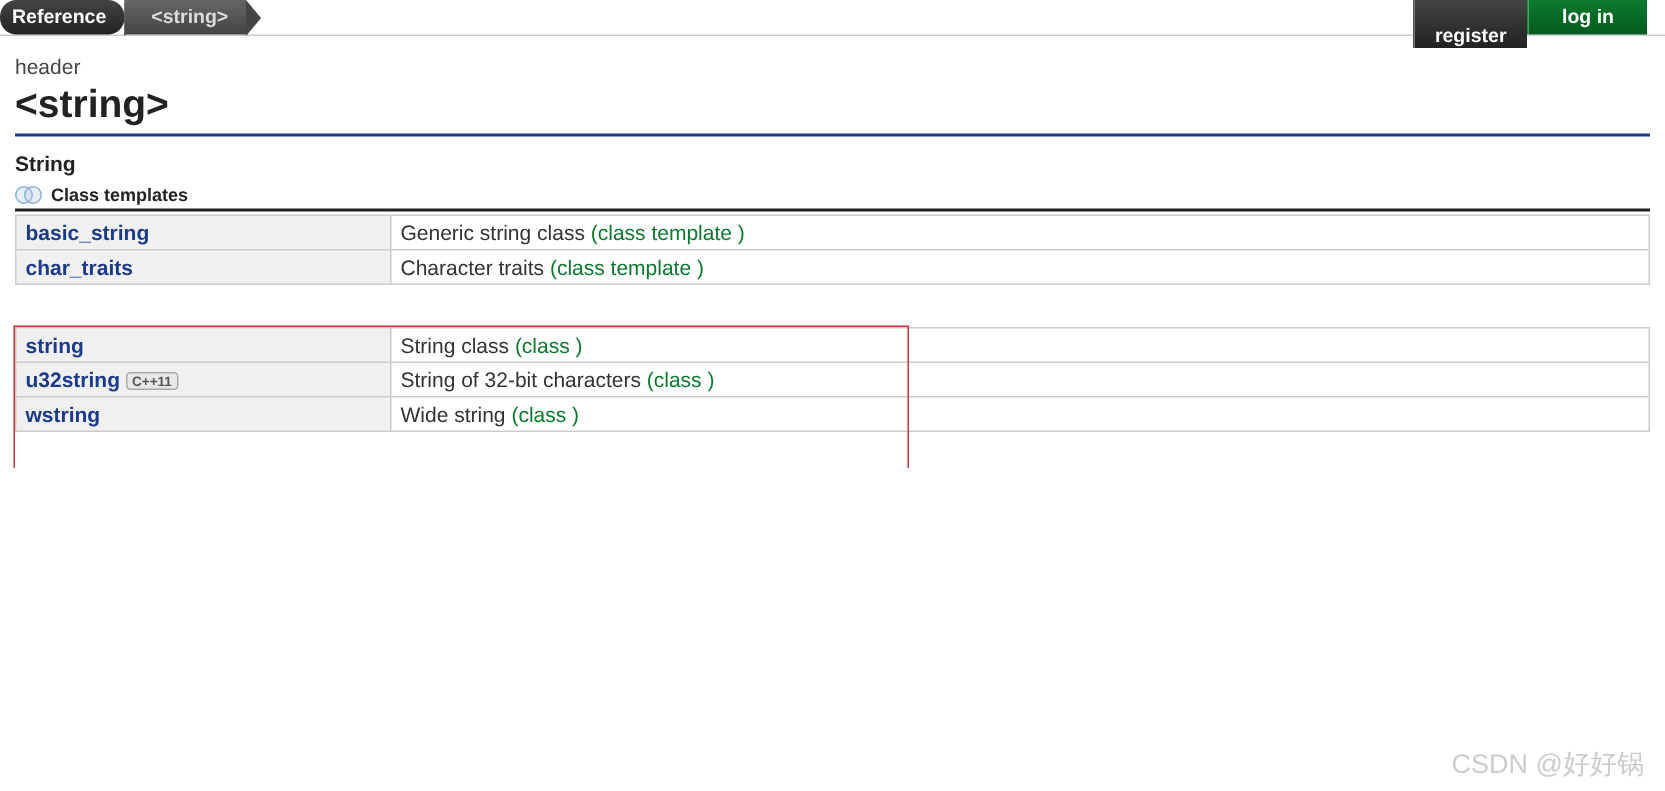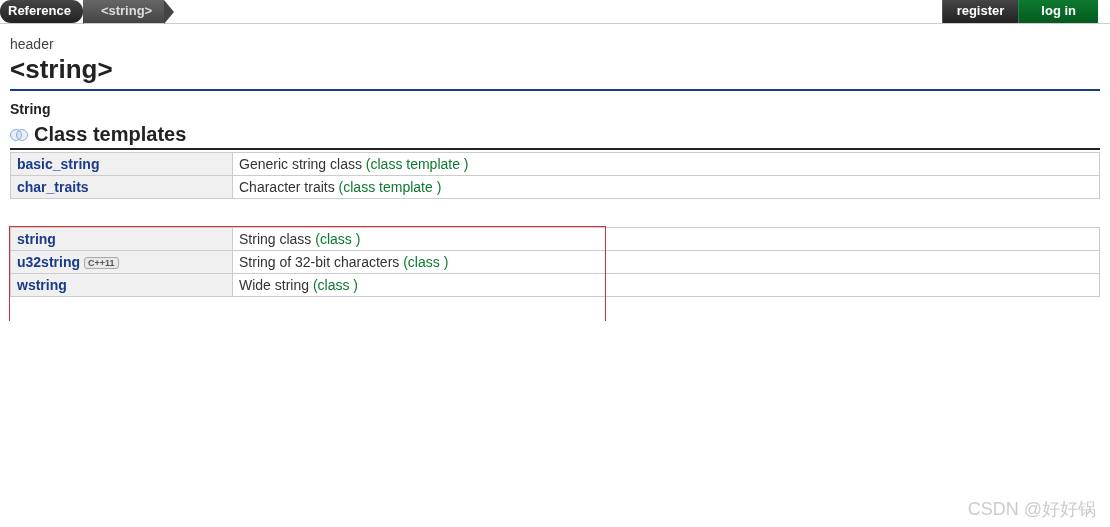--- a/index.html
+++ b/index.html
@@ -8,38 +8,38 @@
     .topbar { display: flex; height: 24px; background: #fff; border-bottom: 1px solid #ccc; }
     .topbar-left { display: flex; }
     .topbar-spacer { flex: 1; }
     .topbar-right { display: flex; }
     
     .tab-dark { background: linear-gradient(to bottom, #444, #222); color: #fff; padding: 3px 12px 3px 8px; font-weight: bold; font-size: 13px; position: relative; border-top-left-radius: 4px; border-radius: 11px; }
     .tab-dark::after { content: ''; position: absolute; right: -10px; top: 0; bottom: 0; width: 0; border-left: 10px solid #222; border-top: 12px solid transparent; border-bottom: 12px solid transparent; }
     .tab-grey { background: linear-gradient(to bottom, #666, #444); color: #ddd; padding: 3px 12px 3px 18px; font-weight: bold; font-size: 13px; position: relative; }
     .tab-grey::after { content: ''; position: absolute; right: -10px; top: 0; bottom: 0; width: 0; border-left: 10px solid #444; border-top: 12px solid transparent; border-bottom: 12px solid transparent; }
     
-    .btn-register { background: linear-gradient(to bottom, #444, #222); color: #fff; padding: 3px 14px; font-weight: bold; font-size: 13px; border-left: 1px solid #555; cursor: pointer; }
+    .btn-register { background: linear-gradient(to bottom, #444, #222); color: #fff; padding: 16px 14px; font-weight: bold; font-size: 13px; border-left: 1px solid #555; cursor: pointer; }
     .btn-login { background: linear-gradient(to bottom, #0b7a2f, #065a1f); color: #fff; padding: 3px 22px; font-weight: bold; font-size: 13px; border-left: 1px solid #1a8a3f; cursor: pointer; margin-right: 12px; }
     
     .content { padding: 12px 10px 20px 10px; }
     .hdr-type { font-size: 14px; color: #444; margin-bottom: 2px; }
     .hdr-title { font-size: 26px; font-weight: bold; font-family: Verdana, sans-serif; color: #222; border-bottom: 2px solid #1a3a8a; padding-bottom: 4px; margin-bottom: 10px; }
     .hdr-sub { font-weight: bold; font-size: 14px; margin-bottom: 6px; color: #222; }
     .hdr-desc { font-size: 14px; color: #333; margin-bottom: 28px; }
     
-    .section-title { font-size: 20px; font-weight: bold; color: #222; border-bottom: 2px solid #222; padding-bottom: 2px; margin-bottom: 2px; display: flex; align-items: center; gap: 4px; }
+    .section-title { font-size: 12px; font-weight: bold; color: #222; border-bottom: 2px solid #222; padding-bottom: 2px; margin-bottom: 2px; display: flex; align-items: flex-end; gap: 4px; }
     .icon-circles { width: 20px; height: 14px; position: relative; display: inline-block; }
     .icon-circles::before, .icon-circles::after { content: ''; position: absolute; width: 10px; height: 10px; border: 1.5px solid #88b0d8; border-radius: 50%; background: rgba(180,200,230,0.3); top: 1px; }
     .icon-circles::before { left: 0; }
     .icon-circles::after { left: 6px; }
     
     .tbl { width: 100%; border-collapse: collapse; margin-bottom: 28px; table-layout: fixed; }
     .tbl td { border: 1px solid #ccc; padding: 3px 6px; font-size: 14px; vertical-align: middle; }
-    .tbl td.name { background: #f0f0f0; width: 222px; }
+    .tbl td.name { background: #f0f0f0; width: 250px; }
     .tbl td.name a { color: #1a3a8a; font-weight: bold; text-decoration: none; }
     .tbl td.desc { color: #333; }
     .tbl td.desc .type { color: #0b7a2f; }
     
     .highlight-box { border: 1.5px solid #c33; position: absolute; pointer-events: none; }
     
     .badge-cpp11 { display: inline-block; background: #e8e8e8; border: 1px solid #aaa; border-radius: 3px; padding: 0 3px; font-size: 9px; font-weight: bold; color: #555; margin-left: 4px; vertical-align: middle; font-family: Arial, sans-serif; }
     
     .watermark { position: absolute; right: 14px; bottom: 6px; color: #ccc; font-size: 18px; font-family: Arial, sans-serif; }
     

